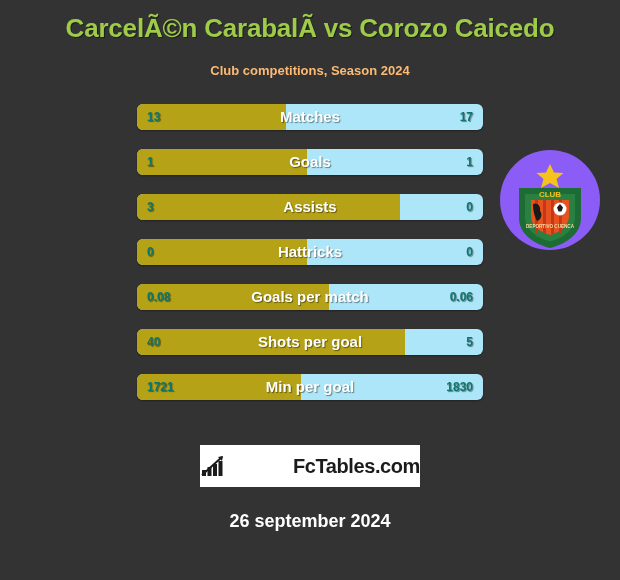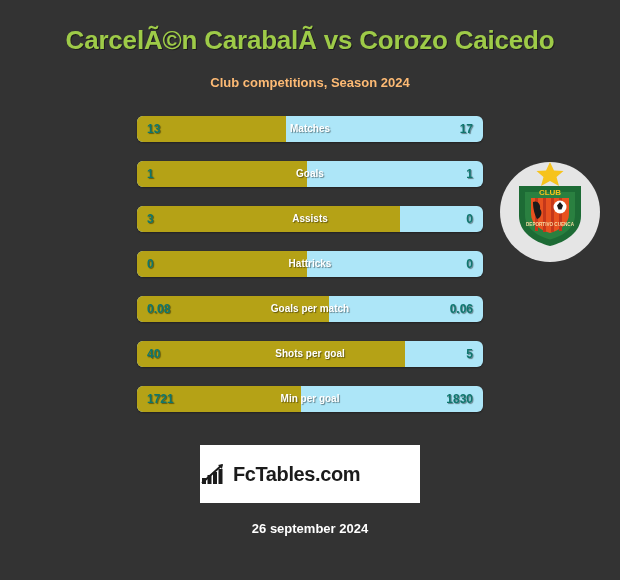--- a/index.html
+++ b/index.html
@@ -15,21 +15,21 @@
     position: relative;
   }
 
   
   .title {
     text-align: center;
     color: #9ecb48;
     font-size: 26px;
     font-weight: bold;
     letter-spacing: -0.2px;
-    padding-top: 26px;
+    padding-top: 14px;
     line-height: 1.1;
     text-shadow: 1px 1px 0 rgba(0,0,0,0.45);
     white-space: nowrap;
   }
   .subtitle {
     text-align: center;
     color: #fdba74;
     font-size: 13px;
     font-weight: bold;
     margin-top: 20px;
@@ -41,24 +41,24 @@
     margin-top: 26px;
     height: 310px;
   }
 
   
   .crest {
     position: absolute;
     top: 46px;
     width: 100px;
     height: 100px;
-    background: #e5e5e5;
+    background: #8b5cf6;
     border-radius: 50%;
     display: flex;
-    align-items: flex-start;
+    align-items: flex-end;
     justify-content: center;
   }
   .crest-left  { left: 20px; }
   .crest-right { right: 20px; }
   .crest svg { display: block; }
 
   
   .bars {
     position: absolute;
     left: 137px;
@@ -79,21 +79,21 @@
     left: 0; top: 0; bottom: 0;
     background: #b5a216;
   }
   .bar-label {
     position: absolute;
     left: 0; right: 0; top: 0; bottom: 0;
     display: flex;
     align-items: center;
     justify-content: center;
     color: #ffffff;
-    font-size: 10px;
+    font-size: 15px;
     font-weight: bold;
     text-shadow: 1px 1px 1px rgba(0,0,0,0.45);
     pointer-events: none;
   }
   .bar-val {
     position: absolute;
     top: 0; bottom: 0;
     display: flex;
     align-items: center;
     color: #0f766e;
@@ -107,37 +107,37 @@
   
   .footer {
     position: absolute;
     left: 0; right: 0;
     top: 445px;
     text-align: center;
   }
   .brand {
     display: inline-flex;
     align-items: center;
-    justify-content: flex-start;
+    justify-content: space-between;
     gap: 7px;
     background: #ffffff;
     width: 220px;
-    height: 58px;
+    height: 42px;
     box-sizing: border-box;
   }
   .brand-text {
     color: #1b1b1b;
     font-size: 20px;
     font-weight: bold;
     letter-spacing: -0.4px;
   }
   .date {
-    margin-top: 18px;
+    margin-top: 24px;
     color: #ffffff;
-    font-size: 13px;
+    font-size: 18px;
     font-weight: bold;
   }
 </style>
 </head>
 <body>
 
 <div>
 
   <div class="title">CarcelÃ©n CarabalÃ­ vs Corozo Caicedo</div>
 

